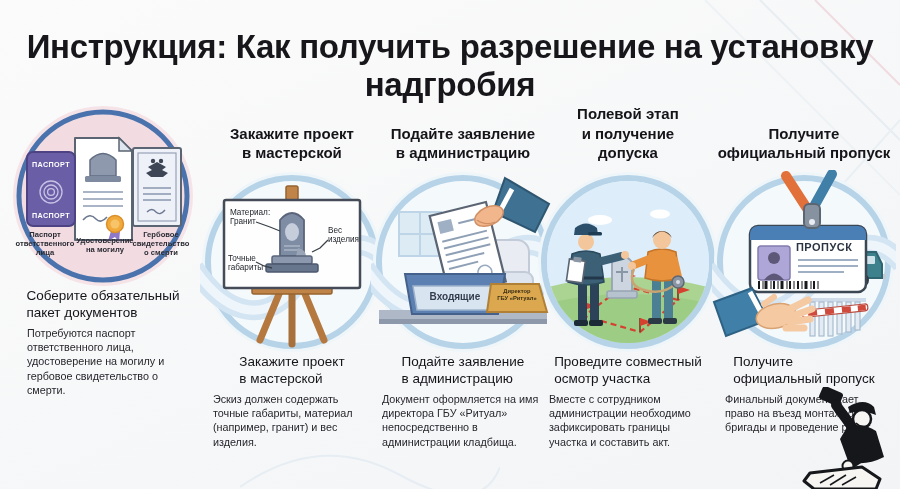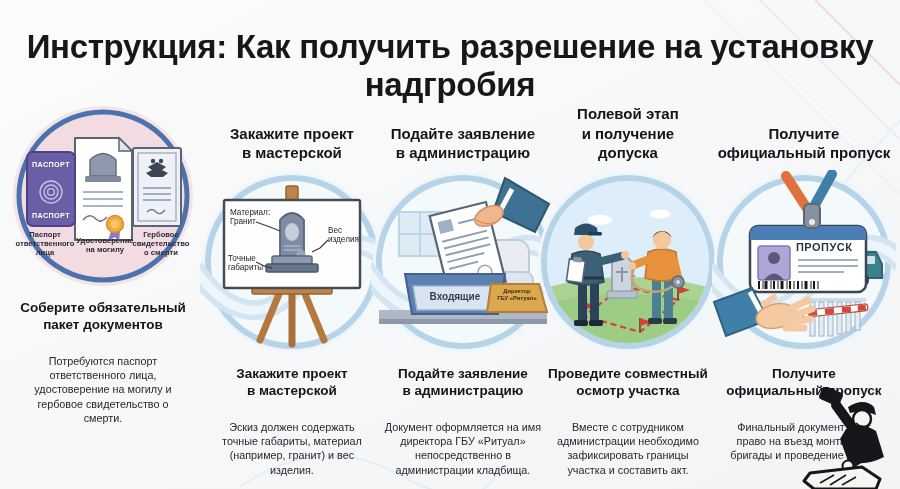--- a/index.html
+++ b/index.html
@@ -10,22 +10,22 @@
   .deco-tr{top:0;right:0}
   .deco-bl{left:240px;bottom:0}
   .page-title{position:absolute;top:28px;left:0;width:100%;text-align:center;font-size:33px;font-weight:700;color:#17171b;letter-spacing:-.3px}
   .columns{position:absolute;top:96px;left:0;width:900px;display:flex;padding:0 2px}
   .step{display:flex;flex-direction:column;align-items:center}
   .w1{width:204px}.w2{width:176px}.w3{width:166px}.w4{width:164px}.w5{width:190px}
   .pre{white-space:pre-line}
   .step-header{height:66px;display:flex;align-items:flex-end;text-align:center;font-weight:700;font-size:15px;line-height:1.28;color:#141419}
   .circle{position:relative;width:184px;height:184px;margin-top:8px;flex:none}
   .circle svg{display:block}
-  .step-footer-title{margin-top:12px;text-align:center;font-weight:700;font-size:13.5px;line-height:1.25;color:#141419}
-  .step-footer-text{margin-top:20px;text-align:center;font-size:10.8px;line-height:1.33;color:#27272d}
+  .step-footer-title{margin-top:0;text-align:left;font-weight:400;font-size:13.5px;line-height:1.25;color:#141419}
+  .step-footer-text{margin-top:4px;text-align:left;font-size:10.8px;line-height:1.33;color:#27272d}
   .mw1{max-width:152px}.mw2{max-width:158px}.mw3{max-width:162px}.mw4{max-width:158px}.mw5{max-width:158px}
   
   .ov{position:absolute}
   .passlbl{color:#fff;font-weight:700;font-size:7.2px;text-align:center;letter-spacing:.4px;width:48px;left:16px}
   .pt{top:56px}.pb{top:107px}
   .cap{font-weight:700;font-size:7.6px;line-height:1.18;color:#2b2b33;text-align:center}
   .cap1{left:2px;top:127px;width:64px}
   .cap2{left:63px;top:133px;width:62px}
   .cap3{left:121px;top:127px;width:58px}
   .lab2{font-weight:400;font-size:8.2px;line-height:1.15;color:#23272d}

